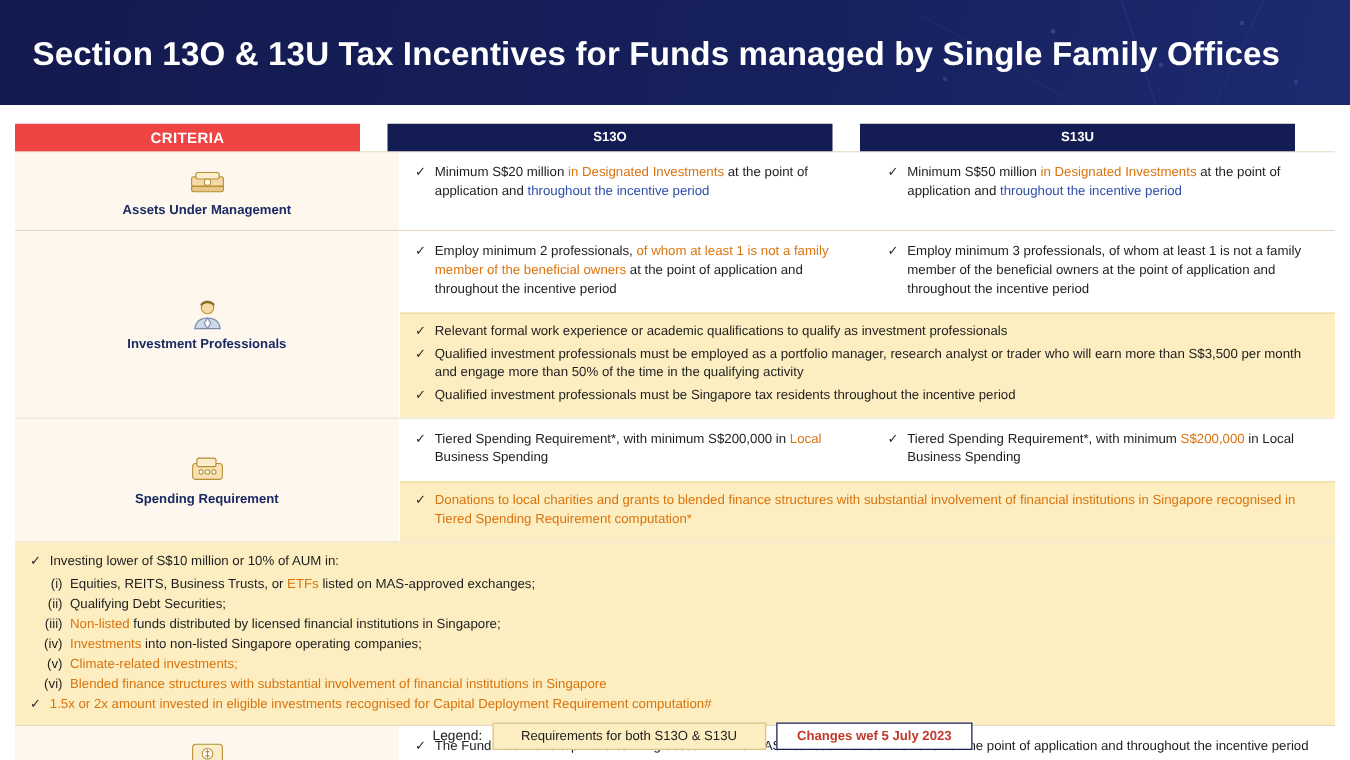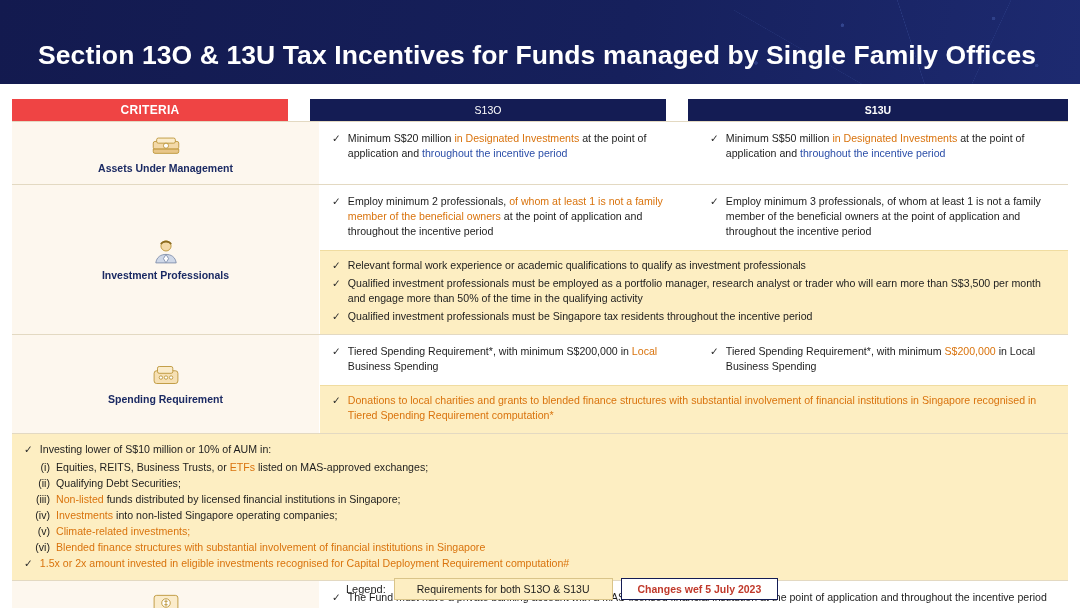--- a/index.html
+++ b/index.html
@@ -32,36 +32,36 @@
       linear-gradient(72deg, transparent 49.8%, rgba(90,120,205,.28) 49.9%, transparent 50.1%),
       linear-gradient(115deg, transparent 49.8%, rgba(90,120,205,.22) 49.9%, transparent 50.1%),
       linear-gradient(30deg, transparent 49.8%, rgba(90,120,205,.18) 49.9%, transparent 50.1%);
     background-size:300px 200px, 240px 260px, 380px 180px;
     background-position:780px 0, 840px -20px, 700px 10px;
     background-repeat:no-repeat;
     opacity:.9;
   }
   .header h1 {
     position:absolute; left:22px; top:24px;
-    margin:16px; color:#fff; font-size:26.5px; font-weight:bold; letter-spacing:.1px;
+    margin:4px; color:#fff; font-size:26.5px; font-weight:bold; letter-spacing:.1px;
   }
 
   
   .tbl { position:absolute; left:12px; top:99px; width:1056px; }
   .hdr-row { display:flex; gap:22px; height:22px; }
   .hdr-crit {
     width:276px; background:#ef4444; color:#fff; font-size:12px; font-weight:bold;
     display:flex; align-items:center; justify-content:center; letter-spacing:.3px;
   }
   .hdr-13o {
-    width:356px; background:#141c54; color:#fff; font-size:10.5px; font-weight:normal;
+    width:356px; background:#141c54; color:#fff; font-size:10.5px; font-weight:bold;
     display:flex; align-items:center; justify-content:center;
   }
   .hdr-13u {
-    width:380px; background:#141c54; color:#fff; font-size:10.5px; font-weight:bold;
+    width:348px; background:#141c54; color:#fff; font-size:10.5px; font-weight:bold;
     display:flex; align-items:center; justify-content:center;
   }
 
   .row { display:flex; border-bottom:1px solid #e3d9c2; }
   .row:first-of-type { border-top:1px solid #e3d9c2; }
   .crit-cell {
     width:308px; flex:0 0 308px; background:#fdf7ee;
     display:flex; flex-direction:column; align-items:center; justify-content:center;
     padding:8px 4px 10px; gap:4px;
     border-right:1px solid #fff;

